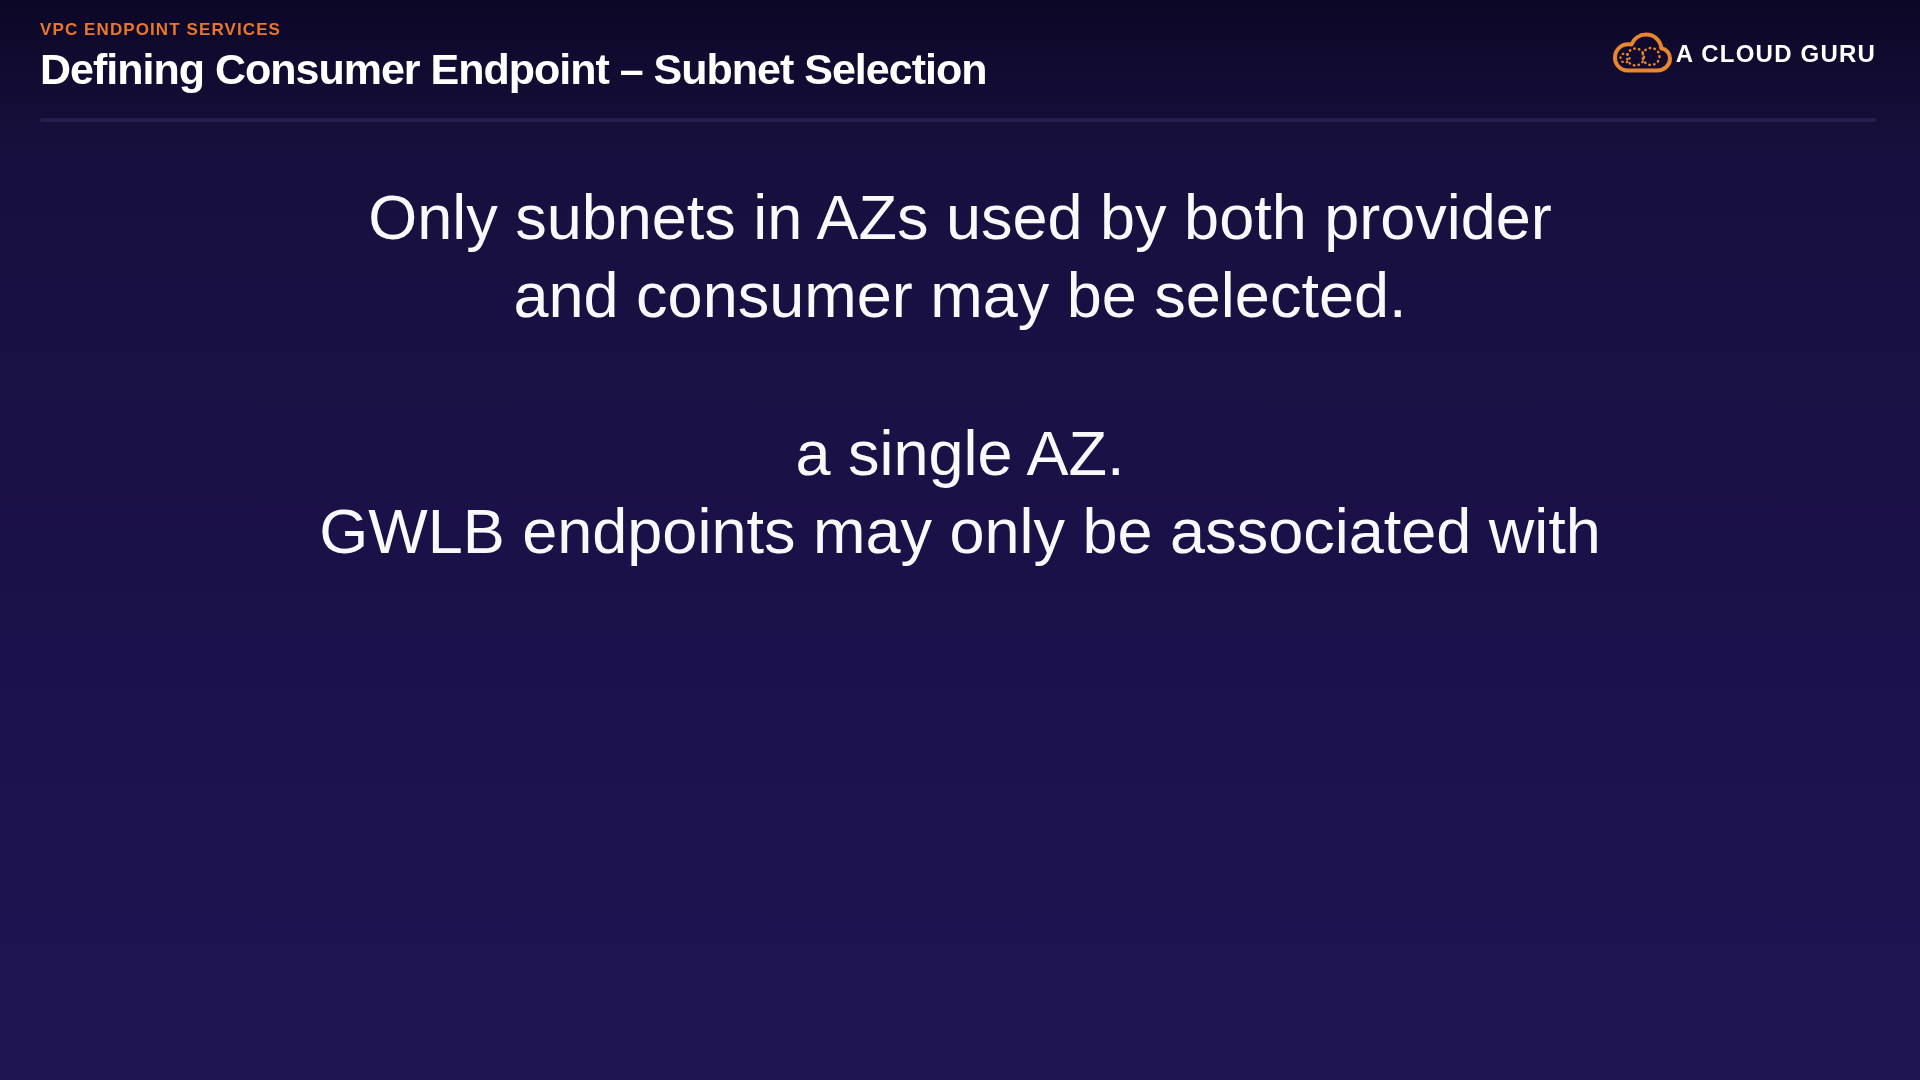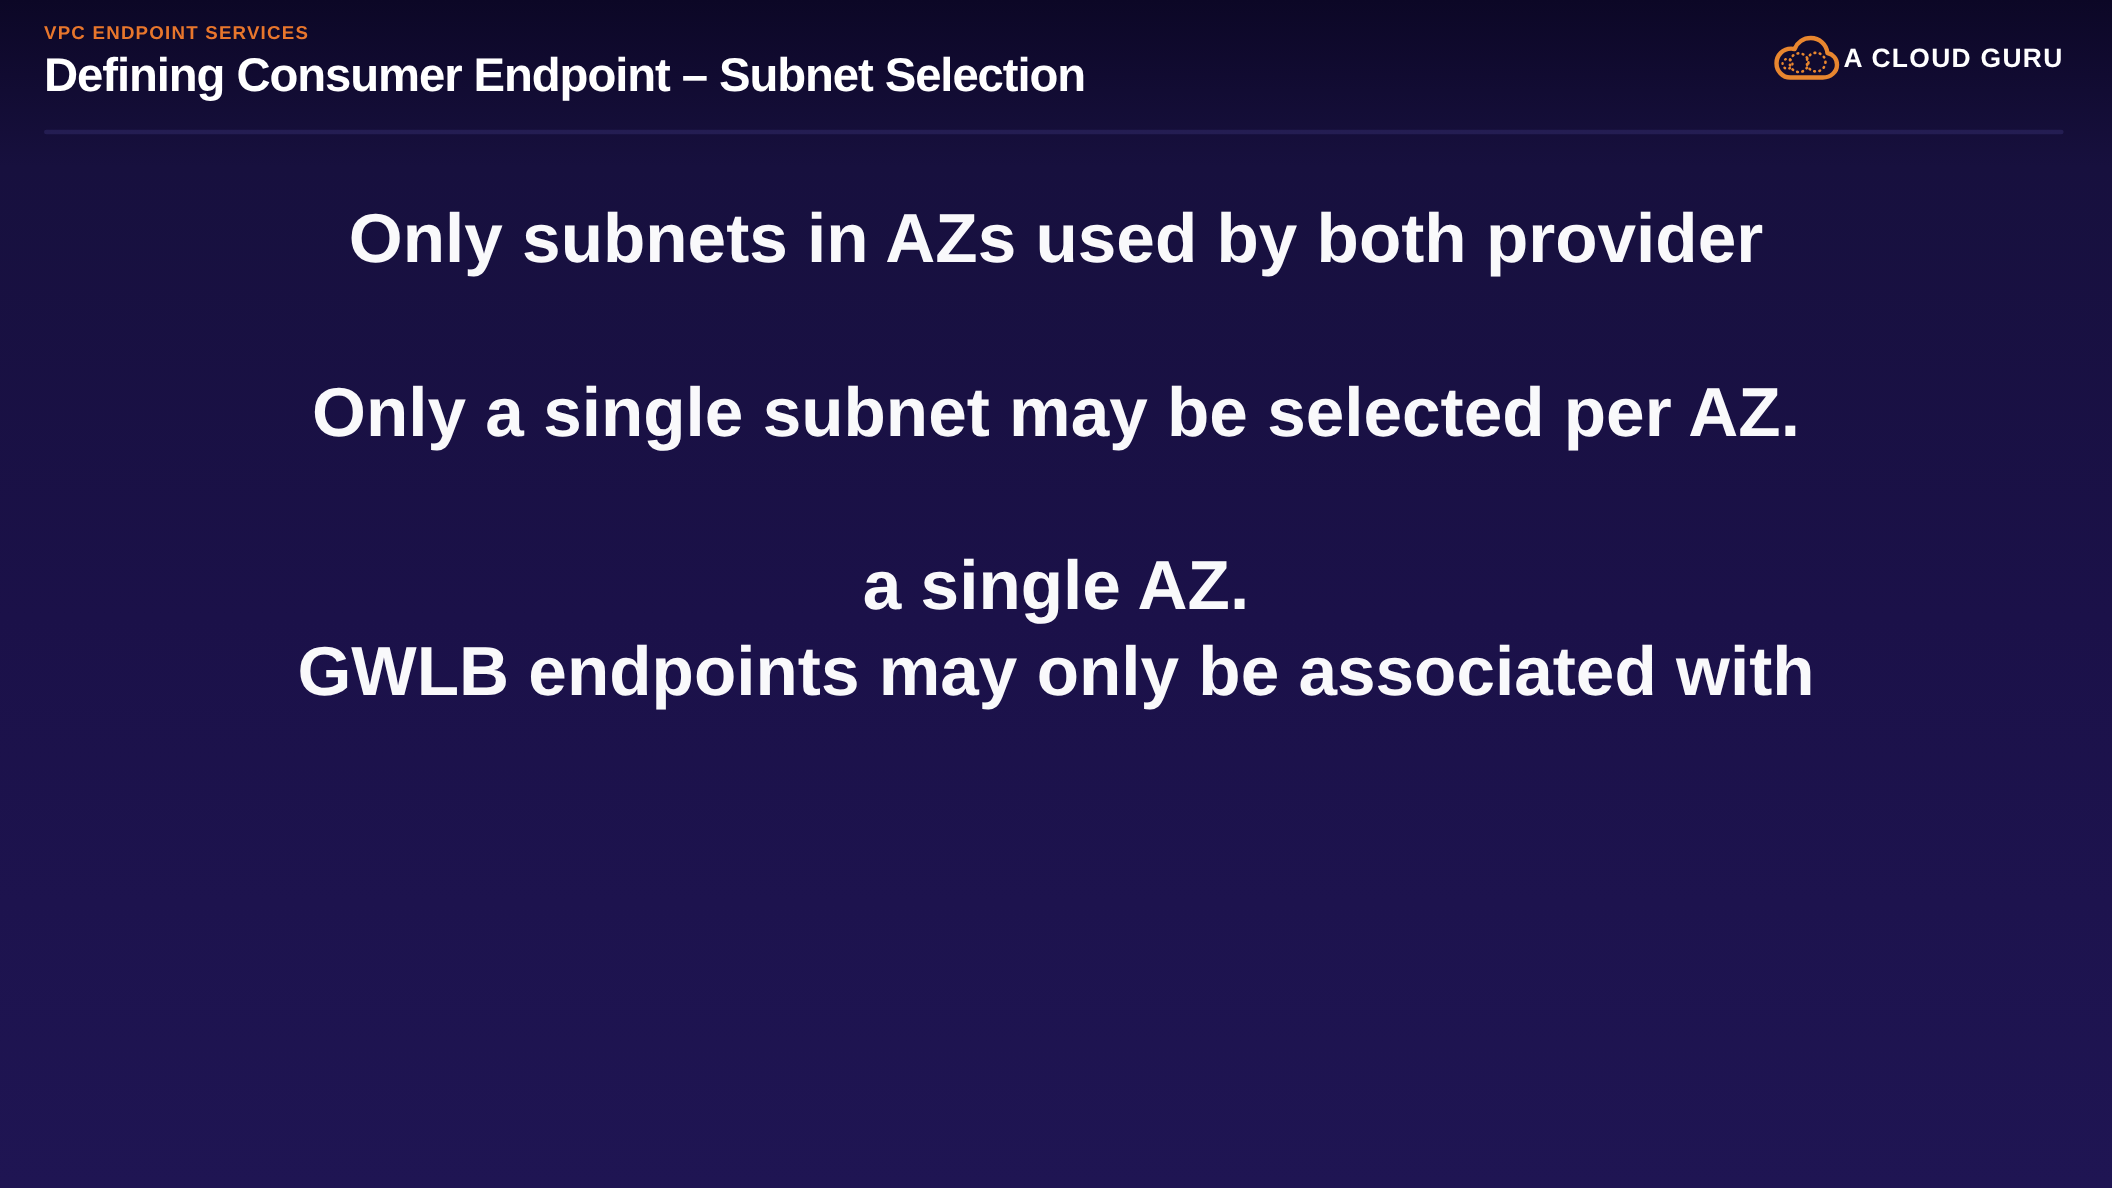--- a/index.html
+++ b/index.html
@@ -67,21 +67,21 @@
     display: flex;
     flex-direction: column;
     gap: 80px;
     padding-top: 58px;
   }
   .para {
     margin: 0;
     text-align: center;
     font-size: 63px;
     line-height: 78px;
-    font-weight: 700;
+    font-weight: 400;
     color: #F9F9FB;
   }
   .line { display: block; }
 </style>
 </head>
 <body>
 
 <div class="slide">
 
   <header class="slide-header">
@@ -99,23 +99,21 @@
       </svg>
       <span class="logo-text">A CLOUD GURU</span>
     </div>
   </header>
 
   <div class="divider"></div>
 
   <main class="slide-body">
     <p class="para">
       <span class="line">Only subnets in AZs used by both provider</span>
-    </p>
-    <p class="para">
-      <span class="line">Only a single subnet may be selected per AZ.</span>
+      <span class="line">and consumer may be selected.</span>
     </p>
     <p class="para">
       <span class="line">a single AZ.</span>
       <span class="line">GWLB endpoints may only be associated with</span>
     </p>
   </main>
 
 </div>
 
 </body></html>

